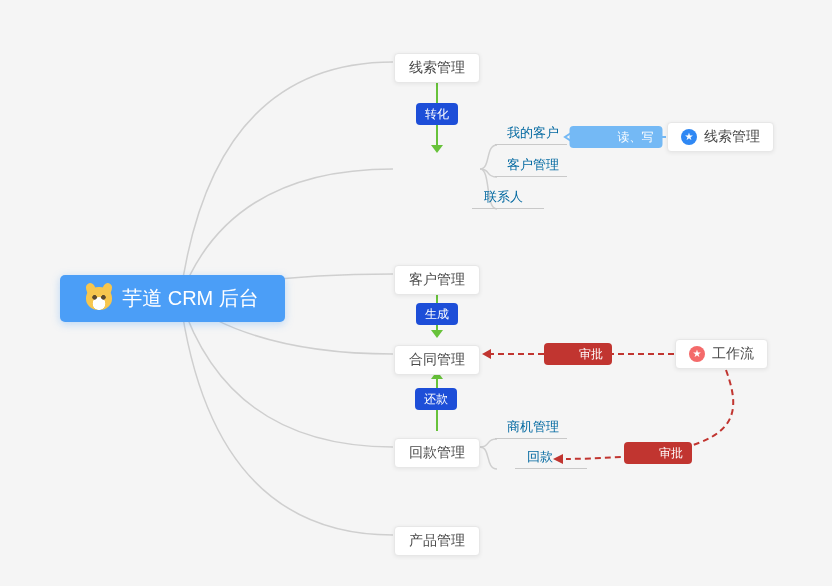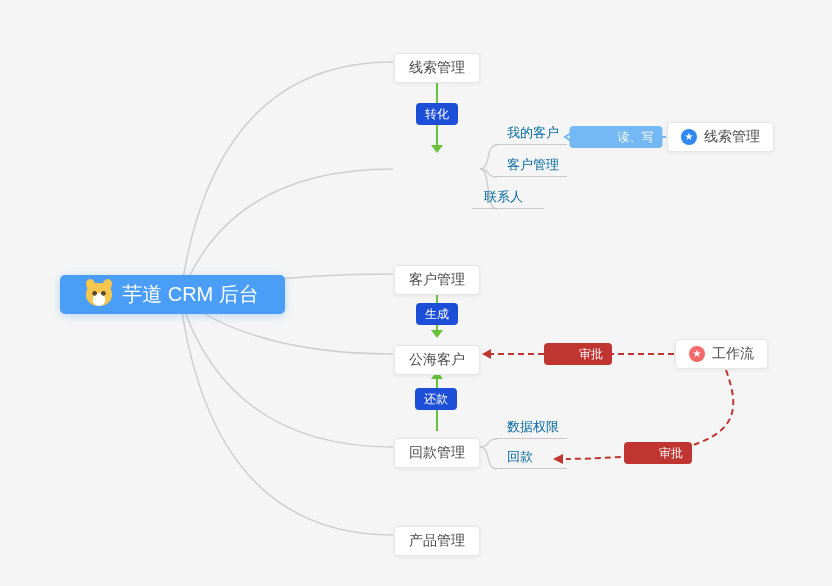--- a/index.html
+++ b/index.html
@@ -18,21 +18,21 @@
   .node{
     position:absolute;z-index:2;
     display:flex;align-items:center;justify-content:center;
     background:#fff;border:1px solid #e7e7e7;border-radius:4px;
     box-shadow:0 1px 4px rgba(0,0,0,.07);
     font-size:14px;color:#4a4a4a;box-sizing:border-box;
   }
   .branch{width:86px;height:30px;margin-top:6px;}
 
   .root{
-    left:60px;top:275px;width:225px;height:39px;
+    left:60px;top:275px;width:225px;height:47px;
     background:#4b9ef7;border:none;color:#fff;
     font-size:20px;gap:10px;border-radius:5px;
     box-shadow:0 2px 8px rgba(75,158,247,.35);
   }
 
   .leaf{
     position:absolute;z-index:2;
     width:72px;height:22px;line-height:20px;
     padding-left:12px;box-sizing:border-box;
     font-size:13px;color:#0369a1;
@@ -130,35 +130,35 @@
     <span>芋道 CRM 后台</span>
   </div>
 
   <div class="node branch" style="left:394px;top:47px">
     <span>线索管理</span>
   </div>
   <div class="node branch" style="left:394px;top:259px">
     <span>客户管理</span>
   </div>
   <div class="node branch" style="left:394px;top:339px">
-    <span>公海客户</span>
+    <span>合同管理</span>
   </div>
   <div class="node branch" style="left:394px;top:520px">
     <span>产品管理</span>
   </div>
   <div class="node branch" style="left:394px;top:432px">
     <span>回款管理</span>
   </div>
 
   <div class="leaf" style="left:495px;top:123px">我的客户</div>
   <div class="leaf" style="left:495px;top:155px">客户管理</div>
   <div class="leaf" style="left:472px;top:187px">联系人</div>
 
-  <div class="leaf" style="left:495px;top:417px">数据权限</div>
-  <div class="leaf" style="left:495px;top:447px">回款</div>
+  <div class="leaf" style="left:495px;top:417px">商机管理</div>
+  <div class="leaf" style="left:515px;top:447px">回款</div>
 
   <div class="node side" style="left:667px;top:122px">
     <span class="star blue">★</span>
     <span>线索管理</span>
   </div>
   <div class="node side" style="left:675px;top:339px">
     <span class="star pink">★</span>
     <span>工作流</span>
   </div>
 

